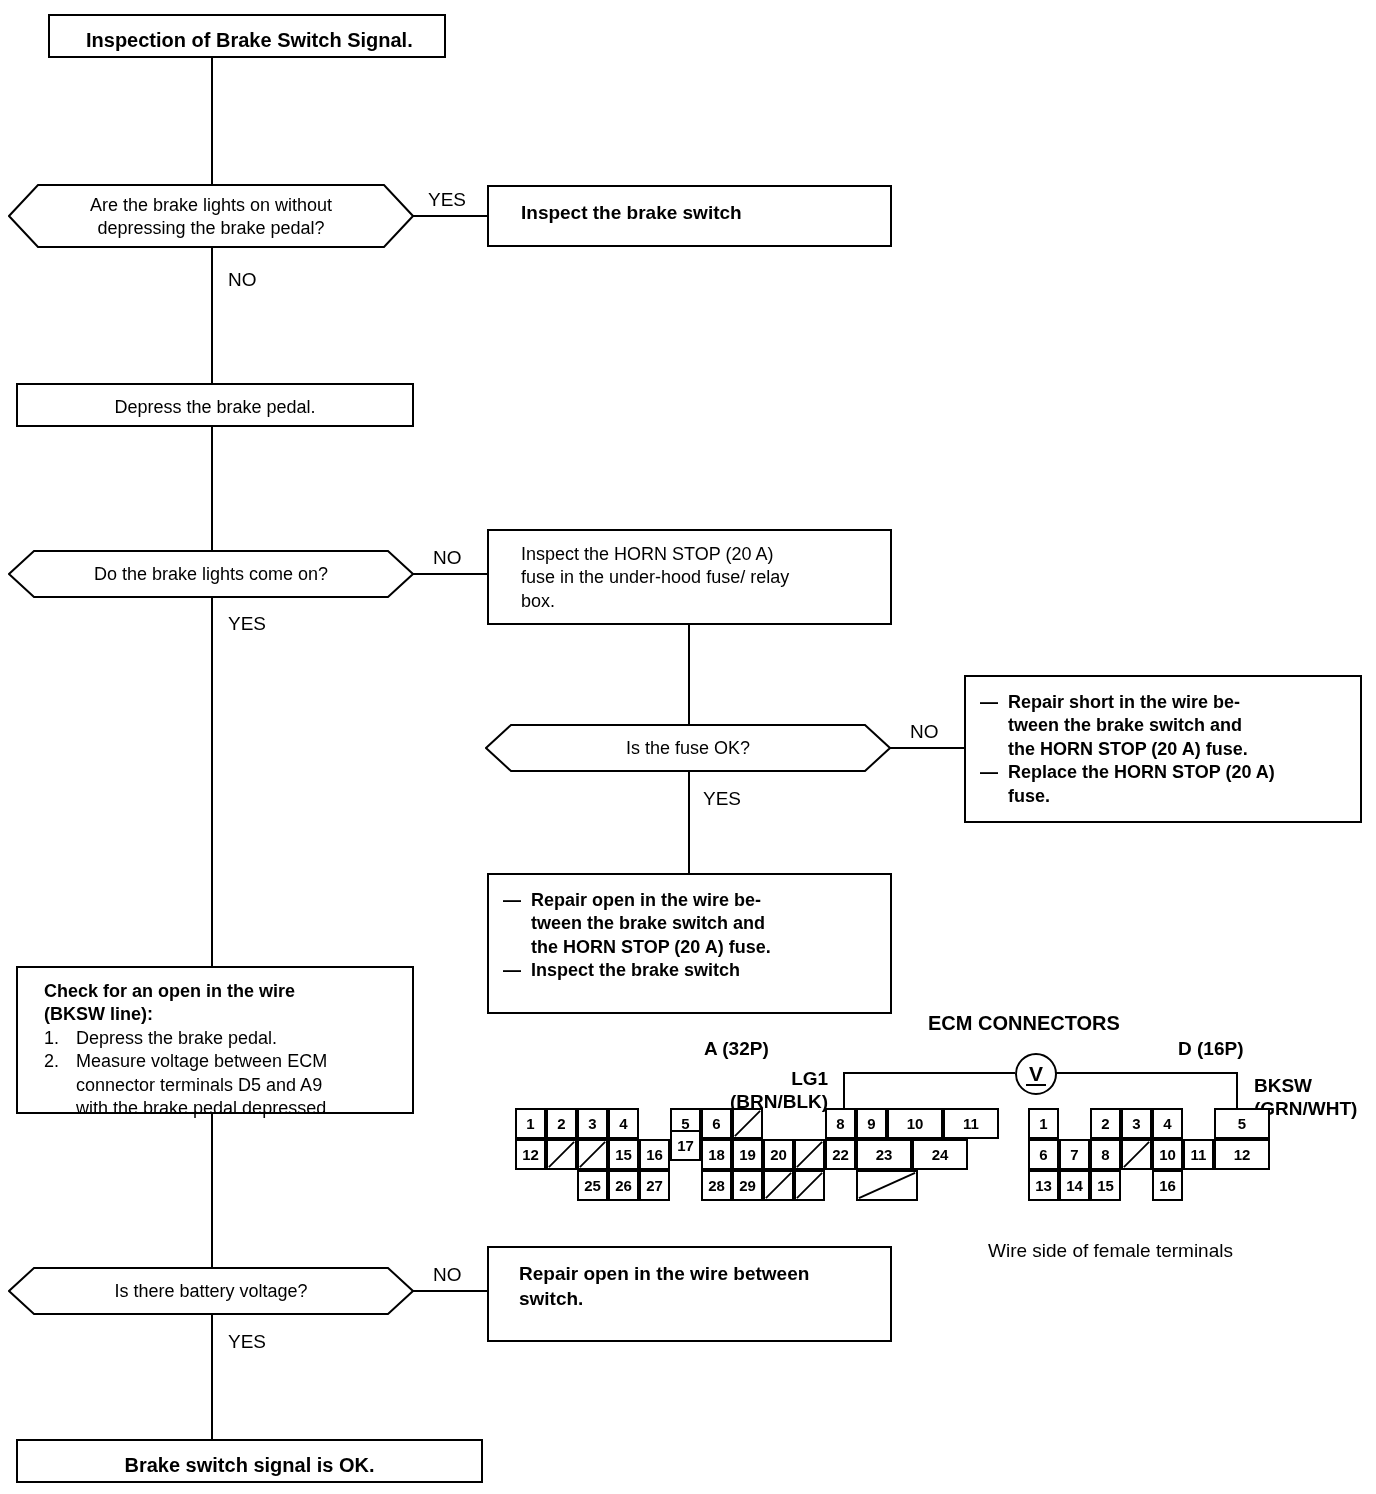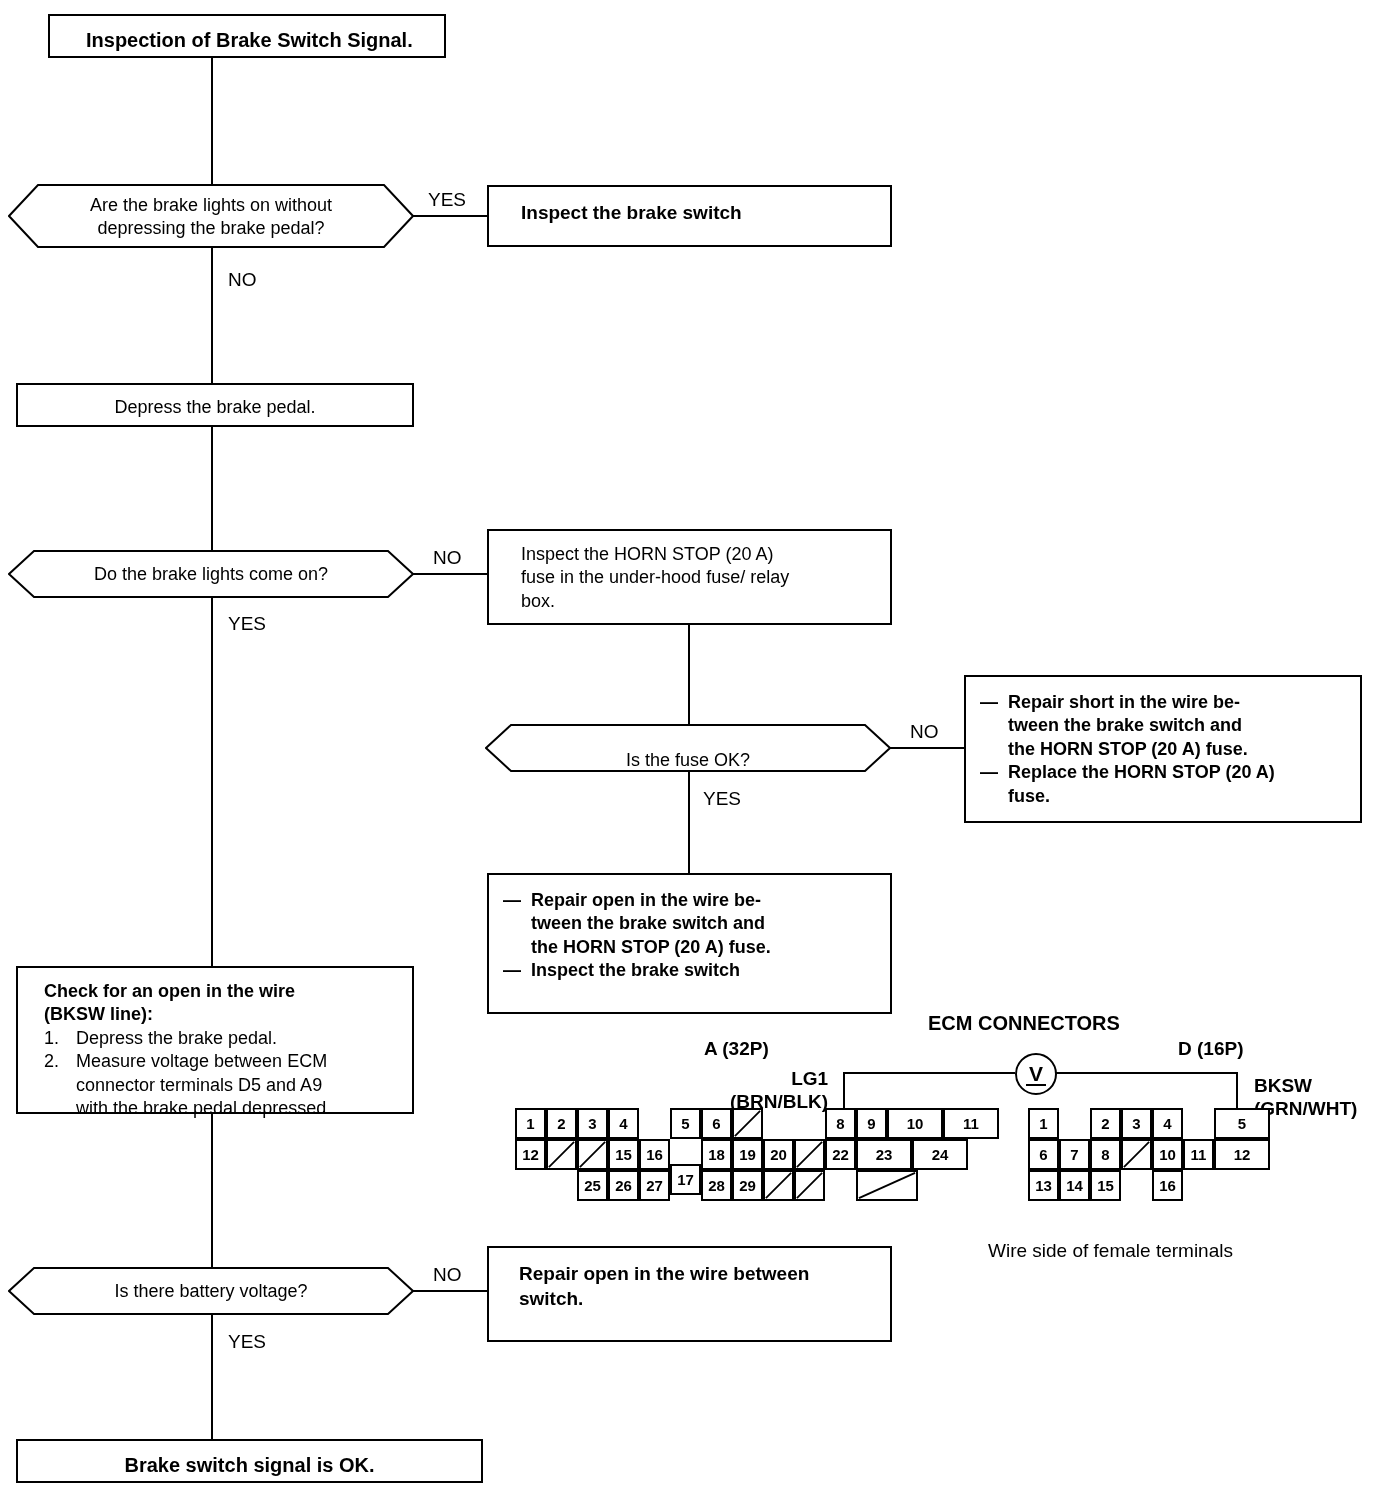--- a/index.html
+++ b/index.html
@@ -152,21 +152,21 @@
 
   <div class="line vline" style="left:211px;top:598px;height:368px;"></div>
   <span class="tag" style="left:228px;top:614px;">YES</span>
 
   <div class="line vline" style="left:688px;top:625px;height:99px;"></div>
 
   <div class="hex" style="left:485px;top:724px;width:406px;height:48px;">
     <svg width="406" height="48" viewBox="0 0 406 48">
       <polygon points="26,1 380,1 405,24 380,47 26,47 1,24" fill="#fff" stroke="#000" stroke-width="2"></polygon>
     </svg>
-    <div class="label" style="top:13px;font-size:18px;margin-top:12px;">
+    <div class="label" style="top:13px;font-size:18px;">
       <div>Is the fuse OK?</div>
     </div>
   </div>
 
   <div class="line hline" style="left:890px;top:747px;width:75px;"></div>
   <span class="tag" style="left:910px;top:722px;">NO</span>
 
   <div class="box" style="left:964px;top:675px;width:398px;height:148px;">
     <div class="txt bold" style="font-size:18px;top:14px;left:14px;">
       <div style="display:flex;">
@@ -304,21 +304,21 @@
     <svg class="slash" viewBox="0 0 31 31" preserveAspectRatio="none">
         <line x1="1" y1="30" x2="30" y2="1" stroke="#000" stroke-width="2"></line>
       </svg>
   </div>
   <div class="cell" style="left:608px;top:1139px;width:31px;height:31px;">
       <span>15</span>
     </div>
   <div class="cell" style="left:639px;top:1139px;width:31px;height:31px;">
       <span>16</span>
     </div>
-  <div class="cell" style="left:670px;top:1164px;width:31px;height:31px;">
+  <div class="cell" style="left:670px;top:1130px;width:31px;height:31px;">
       <span>17</span>
     </div>
   <div class="cell" style="left:701px;top:1139px;width:31px;height:31px;">
       <span>18</span>
     </div>
   <div class="cell" style="left:732px;top:1139px;width:31px;height:31px;">
       <span>19</span>
     </div>
   <div class="cell" style="left:763px;top:1139px;width:31px;height:31px;">
       <span>20</span>

